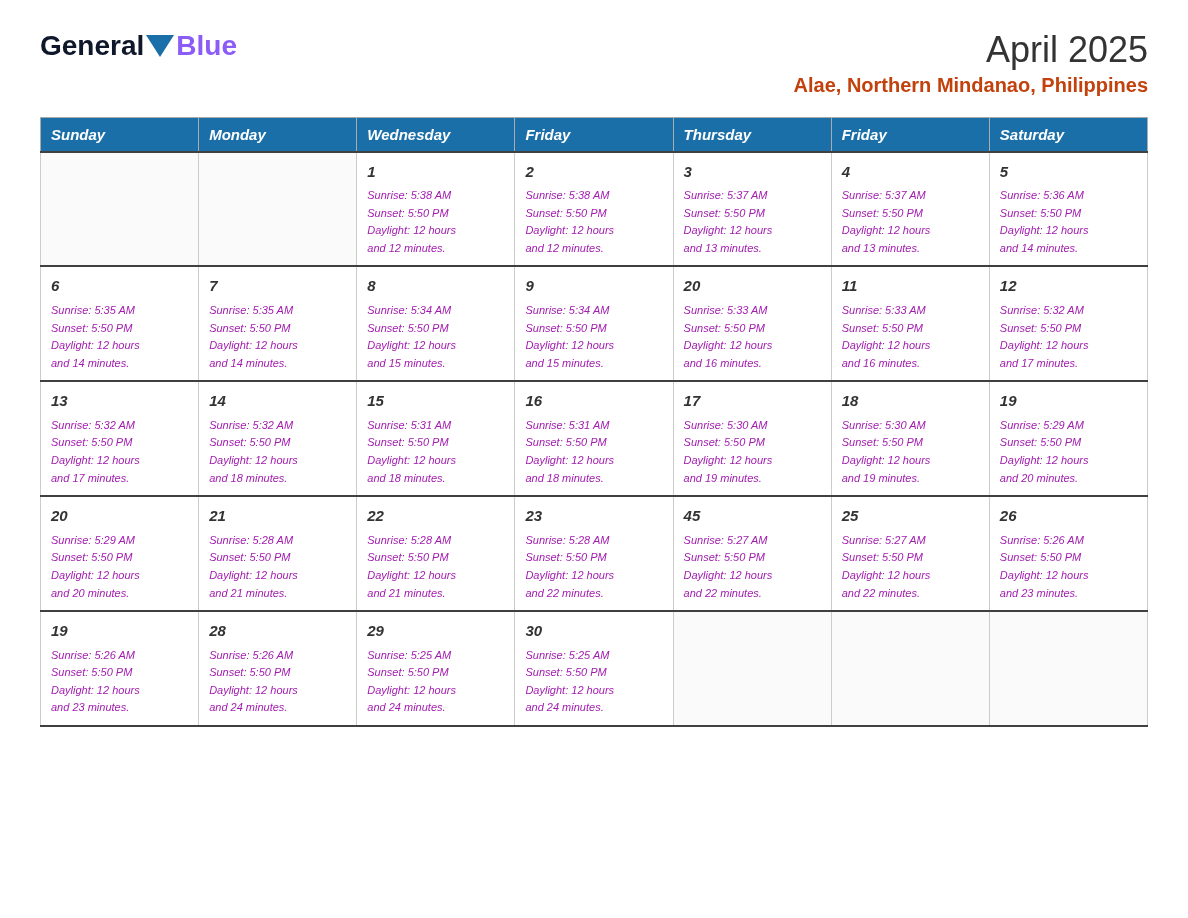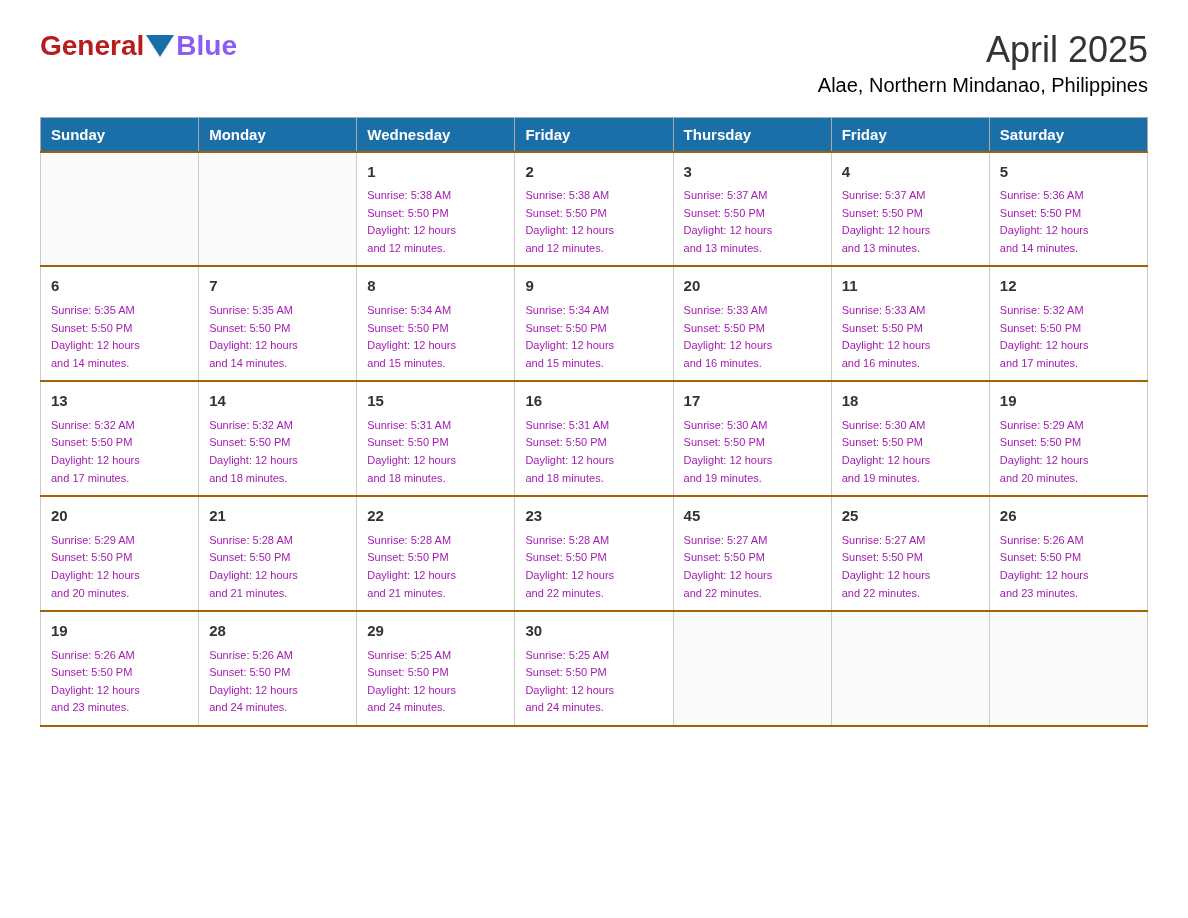--- a/index.html
+++ b/index.html
@@ -22,21 +22,21 @@
       flex-direction: column;
       align-items: flex-start;
     }
     .logo-text {
       display: flex;
       align-items: center;
       font-size: 28px;
       font-weight: bold;
       color: #333;
     }
-    .logo-general { color: #b91c1c; }
+    .logo-general { color: #0f172a; }
     .logo-triangle {
       width: 0;
       height: 0;
       border-left: 14px solid transparent;
       border-right: 14px solid transparent;
       border-top: 22px solid #1a6fa8;
       margin: 0 2px;
       display: inline-block;
     }
     .logo-blue {
@@ -48,22 +48,23 @@
       text-align: right;
     }
     .title-month {
       font-size: 36px;
       font-weight: normal;
       color: #333;
       line-height: 1.1;
     }
     .title-location {
       font-size: 20px;
-      color: #000000;
+      color: #c2410c;
       margin-top: 4px;
+      font-weight: bold;
     }
     .calendar {
       width: 100%;
       border-collapse: collapse;
       border: 1px solid #aaa;
     }
     .calendar th {
       background-color: #1a6fa8;
       color: #fff;
       padding: 8px 10px;
@@ -88,21 +89,21 @@
       margin-bottom: 4px;
     }
     .day-info {
       color: #a21caf;
       font-size: 11px;
       line-height: 1.6;
     }
     .empty-cell {
       background: #fafafa;
     }
-    tr { border-bottom: 2px solid #a16207; }
+    tr { border-bottom: 2px solid #404040; font-style: italic; }
   </style>
 </head>
 <body>
 
 <div class="header">
   <div class="logo">
     <div class="logo-text">
       <span class="logo-general">General</span>
       <span class="logo-triangle"></span>
       <span class="logo-blue">Blue</span>

